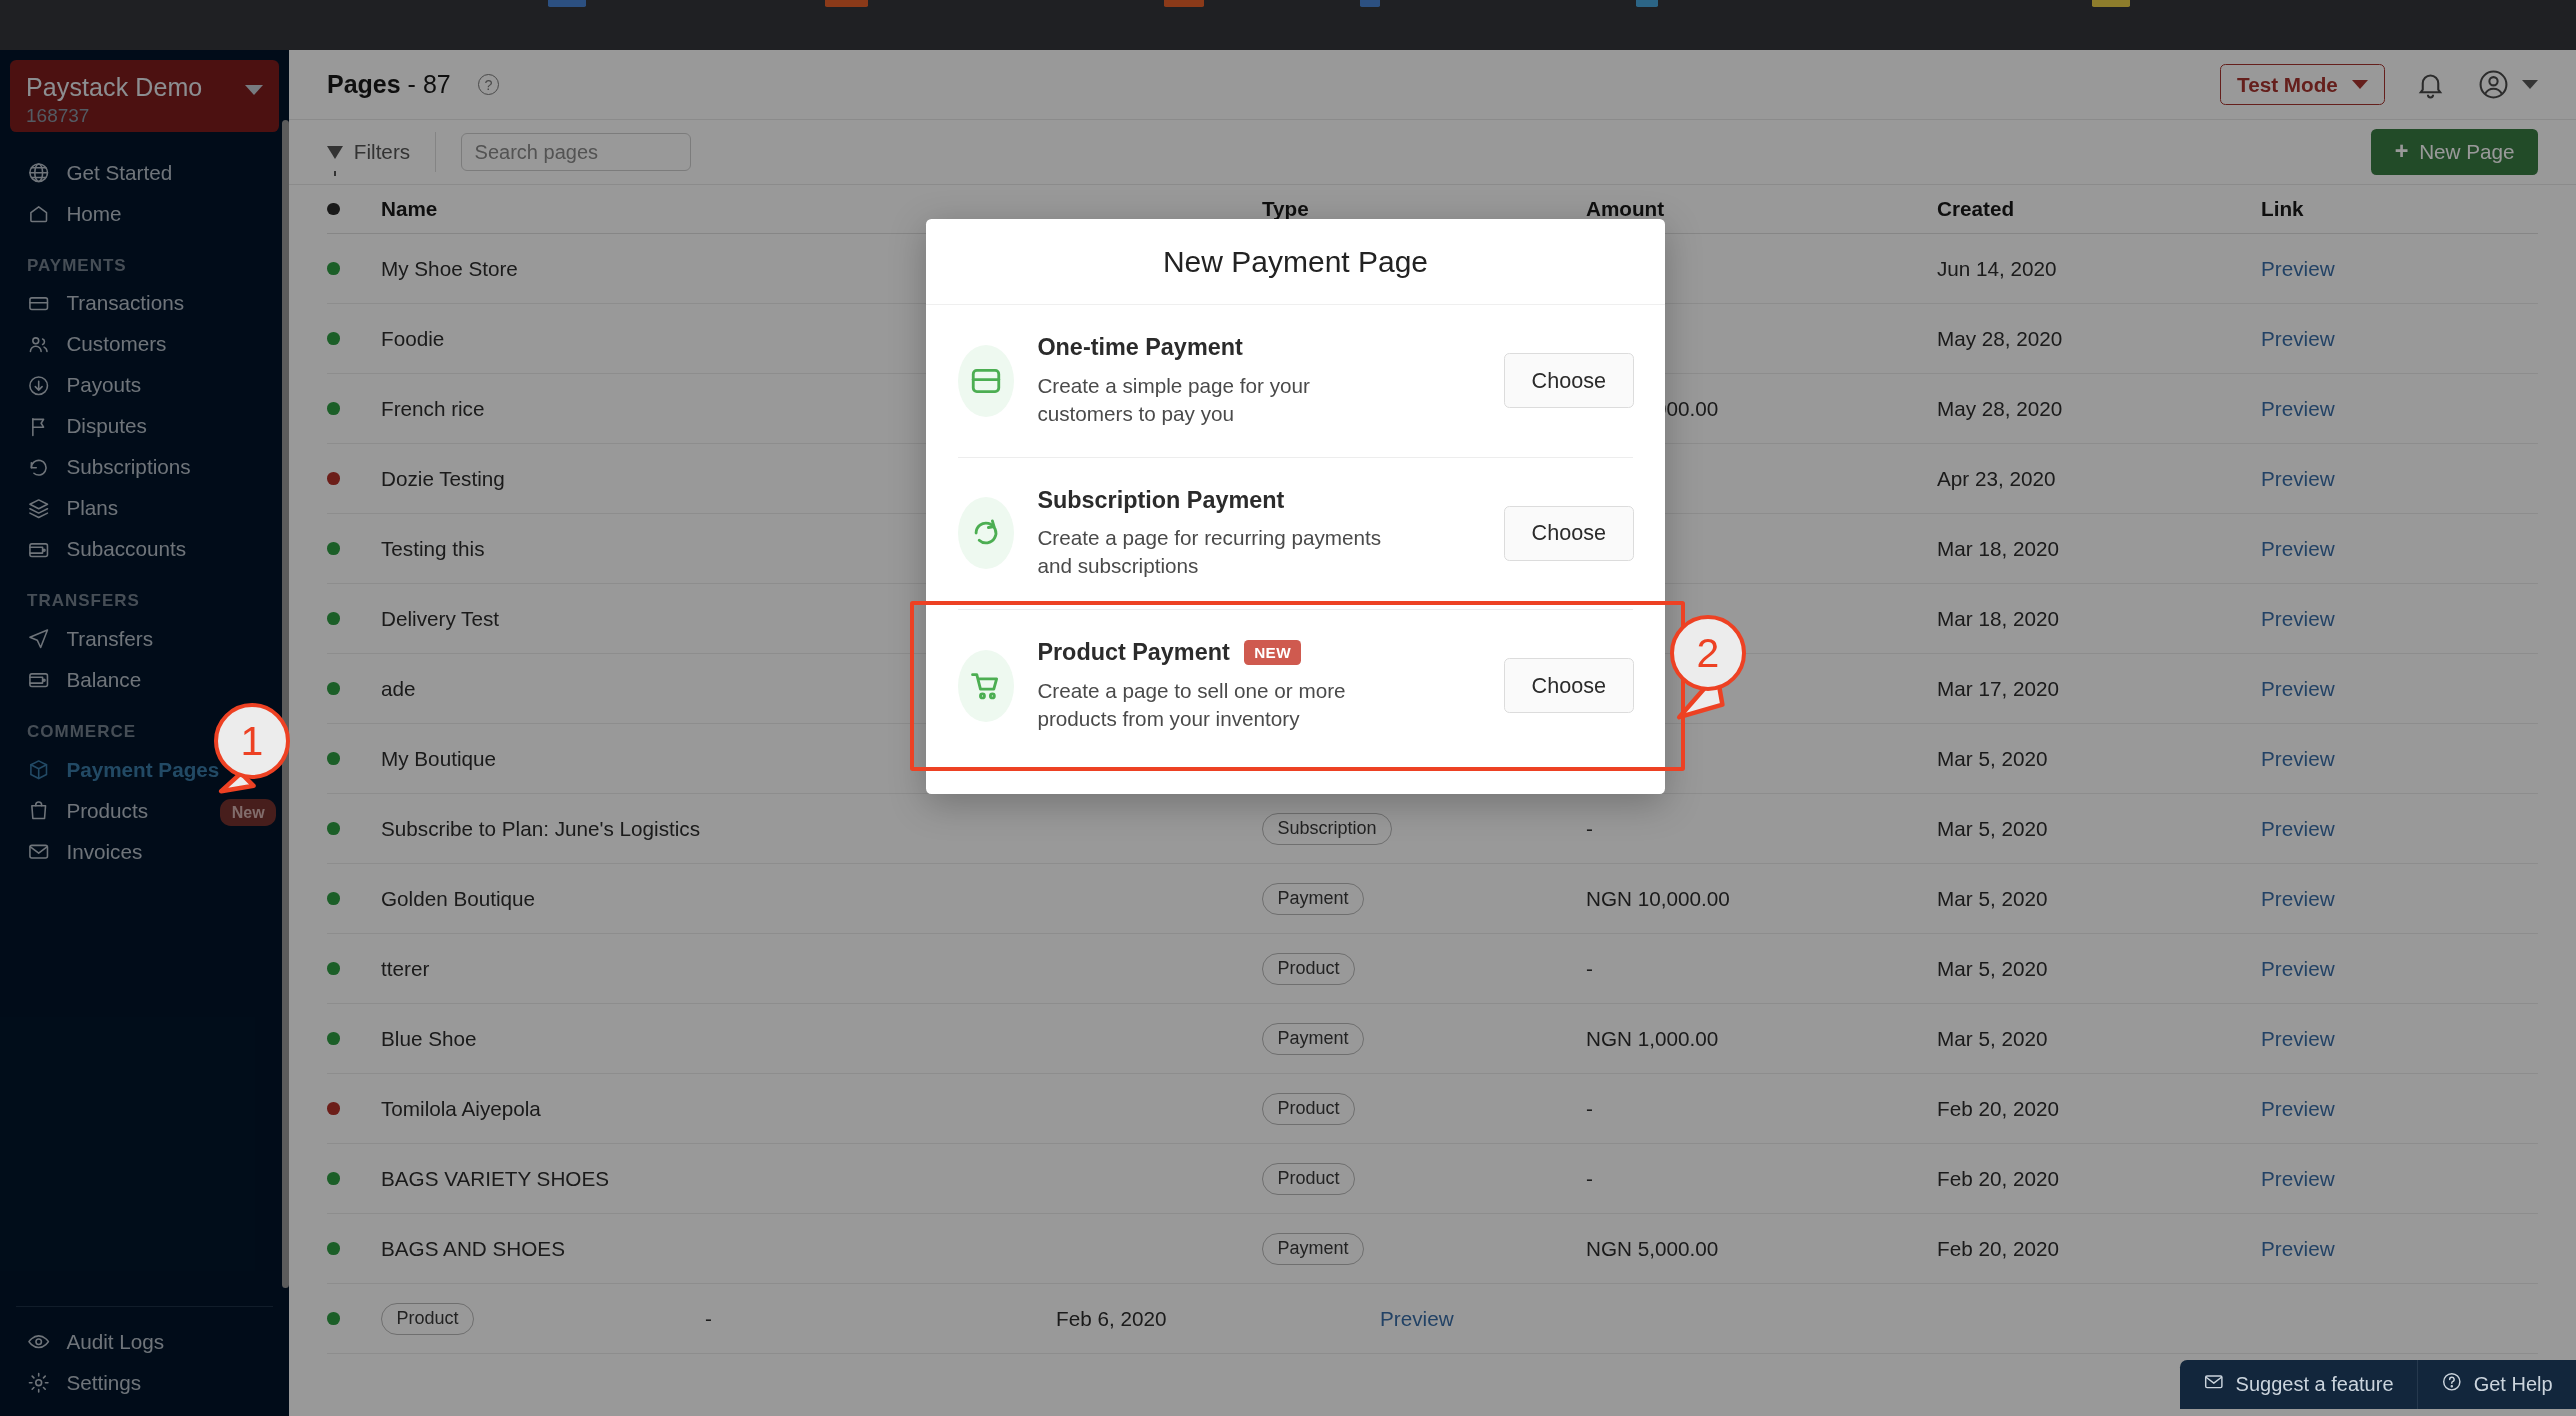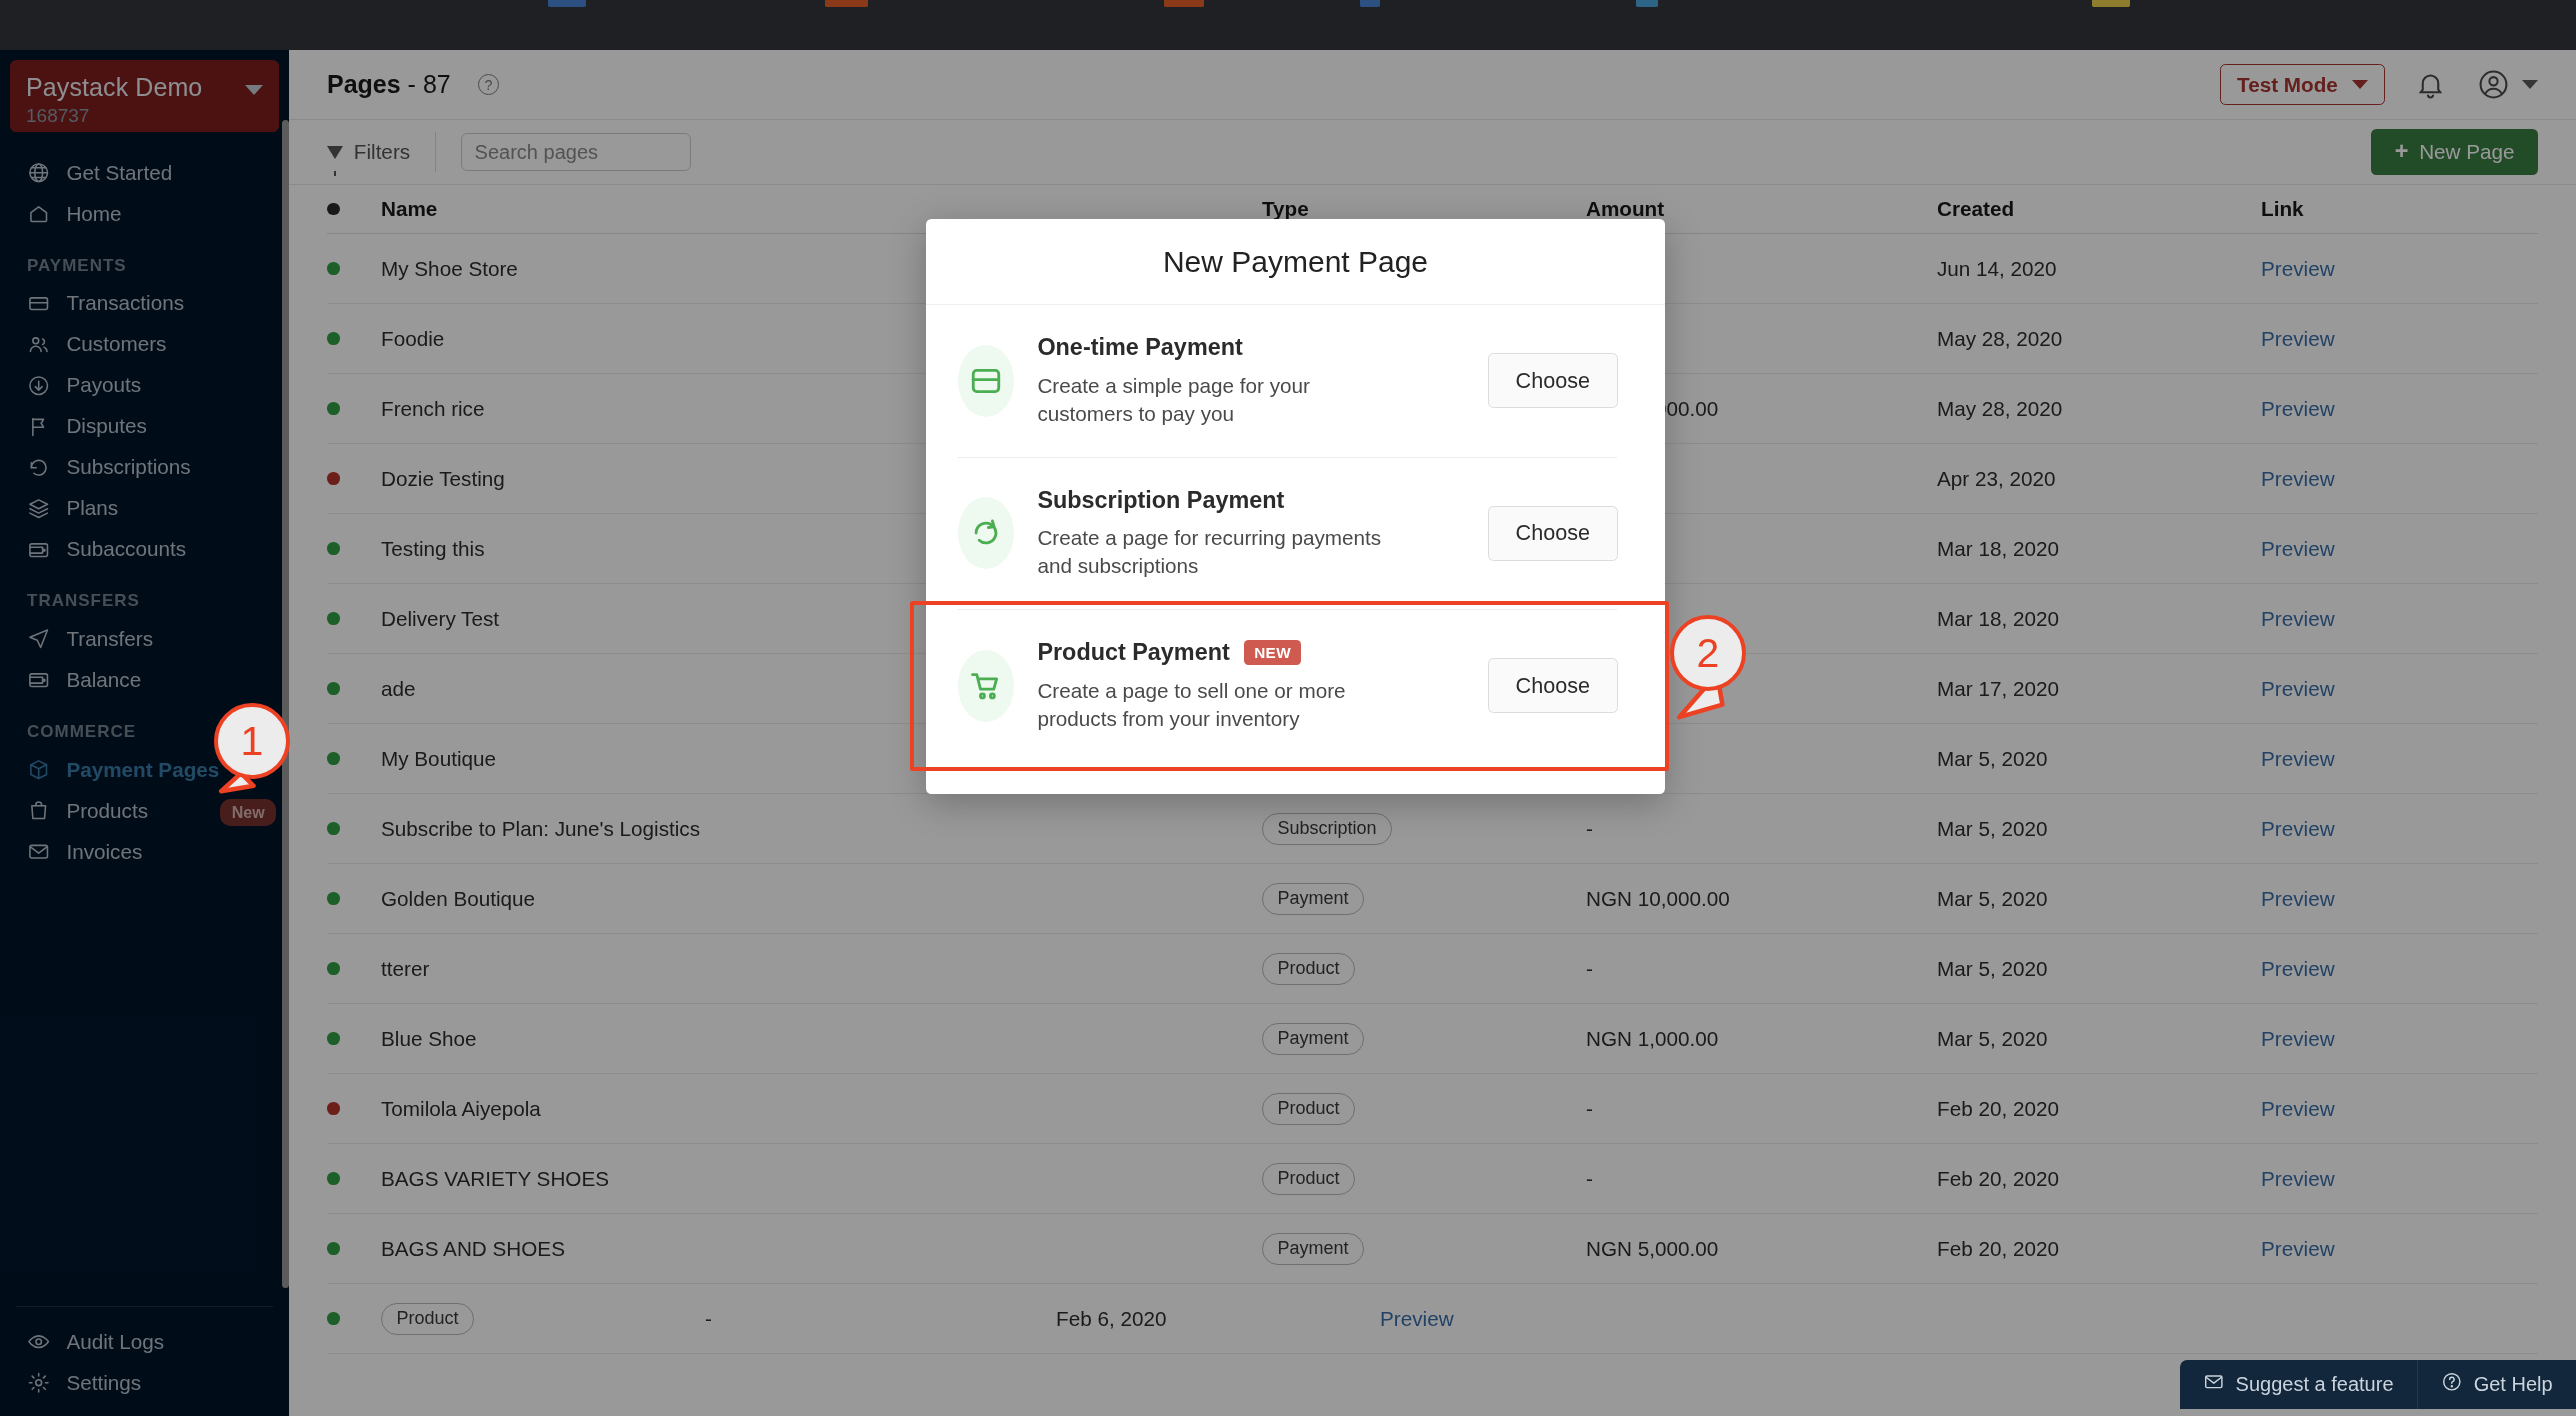--- a/index.html
+++ b/index.html
@@ -159,21 +159,21 @@
     position: absolute; left: 926px; top: 219px; width: 739px;
     background: #ffffff; border-radius: 5.4px; z-index: 60;
     box-shadow: 0 9px 36px rgba(0,0,0,.25);
     overflow: visible;
   }
   .modal-head {
     height: 86px; display: flex; align-items: center; justify-content: center;
     border-bottom: 0.9px solid #efefef;
   }
   .modal-title { font-size: 30px; color: #222; }
-  .modal-body { padding: 0 16px 32px 0; }
+  .modal-body { padding: 0 0 32px 0; }
   .opt-row {
     display: flex; align-items: center; gap: 23.4px;
     padding: 29px 31px 29px 32px; position: relative;
   }
   .opt-sep { height: 0.9px; background: #ededed; margin: 0 32px; }
   .opt-ico {
     width: 56px; height: 72px; border-radius: 50%; background: #eef9f0;
     display: flex; align-items: center; justify-content: center; flex: none;
   }
   .opt-ico svg { width: 34px; height: 34px; stroke: #4cae52; stroke-width: 2; fill: none; }

